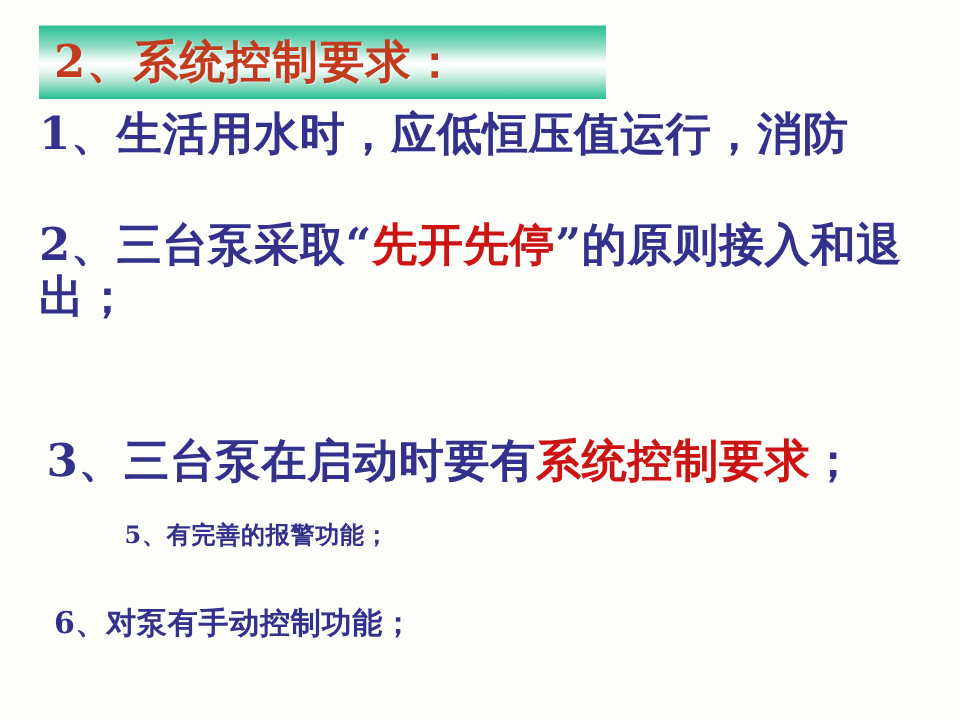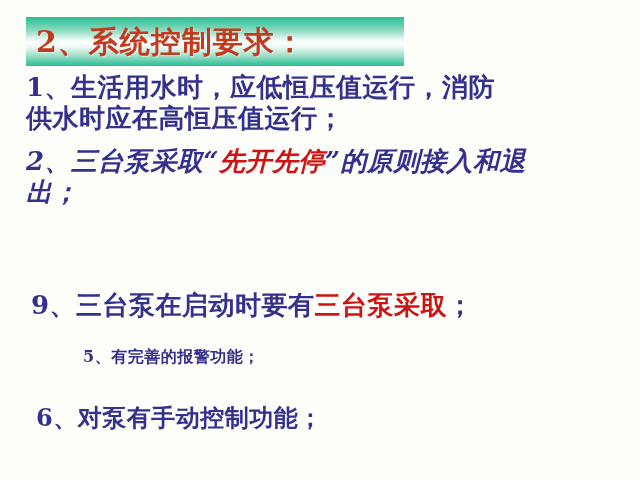--- a/index.html
+++ b/index.html
@@ -60,59 +60,58 @@
     position: absolute;
     left: 0;
     top: 72px;
     width: 640px;
   }
 
   .item {
     color: #33318c;
     font-family: "DejaVu Serif", "Liberation Serif", serif;
     font-weight: bold;
-    font-size: 26px;
+    font-size: 30px;
     line-height: 1.18;
     letter-spacing: 0.5px;
   }
   .item .seg-red {
     color: #cc1414;
   }
 
   .item-1 { position: absolute; left: 26px; top: 0px;   width: 600px; }
-  .item-2 { position: absolute; left: 26px; top: 74px;  width: 600px; font-style: italic; }
+  .item-2 { position: absolute; left: 26px; top: 74px;  width: 600px; }
   .item-3 { position: absolute; left: 26px; top: 138px; width: 600px; }
   .item-4 { position: absolute; left: 31px; top: 218px; width: 600px; }
   .item-5 { position: absolute; left: 36px; top: 276px; width: 600px; font-size: 16px; margin-left: 47px; }
-  .item-6 { position: absolute; left: 36px; top: 332px; width: 600px; font-size: 24px; }
+  .item-6 { position: absolute; left: 36px; top: 332px; width: 600px; font-size: 20px; }
 
   .line { display: block; white-space: nowrap; }
 </style>
 </head>
 <body>
 
 <div class="slide">
 
   <div class="title-banner">
     <div class="title-text">2、系统控制要求：</div>
   </div>
 
   <div class="body-list">
     <div class="item item-1">
         <span class="line"><span class="seg-normal">1、生活用水时，应低恒压值运行，消防</span></span>
-        <span class="line"><span class="seg-normal">供水时应在高恒压值运行；</span></span>
       </div>
     <div class="item item-2">
         <span class="line"><span class="seg-normal">2、三台泵采取“</span><span class="seg-red">先开先停</span><span class="seg-normal">”的原则接入和退</span></span>
         <span class="line"><span class="seg-normal">出；</span></span>
       </div>
     <div class="item item-3">
       </div>
     <div class="item item-4">
-        <span class="line"><span class="seg-normal">9、三台泵在启动时要有</span><span class="seg-red">三台泵采取</span><span class="seg-normal">；</span></span>
+        <span class="line"><span class="seg-normal">3、三台泵在启动时要有</span><span class="seg-red">系统控制要求</span><span class="seg-normal">；</span></span>
       </div>
     <div class="item item-5">
         <span class="line"><span class="seg-normal">5、有完善的报警功能；</span></span>
       </div>
     <div class="item item-6">
         <span class="line"><span class="seg-normal">6、对泵有手动控制功能；</span></span>
       </div>
   </div>
 
 </div>

